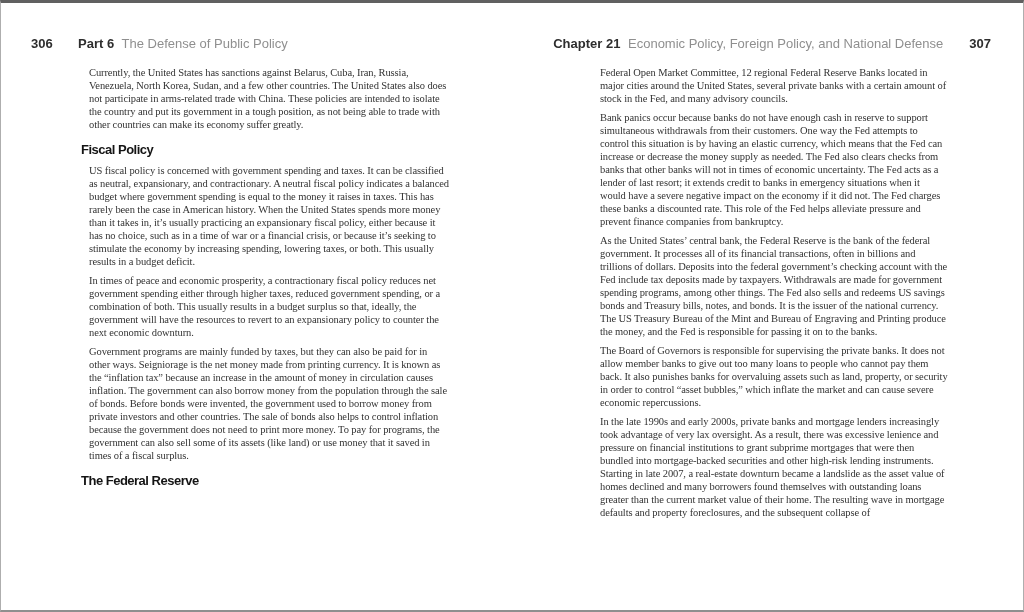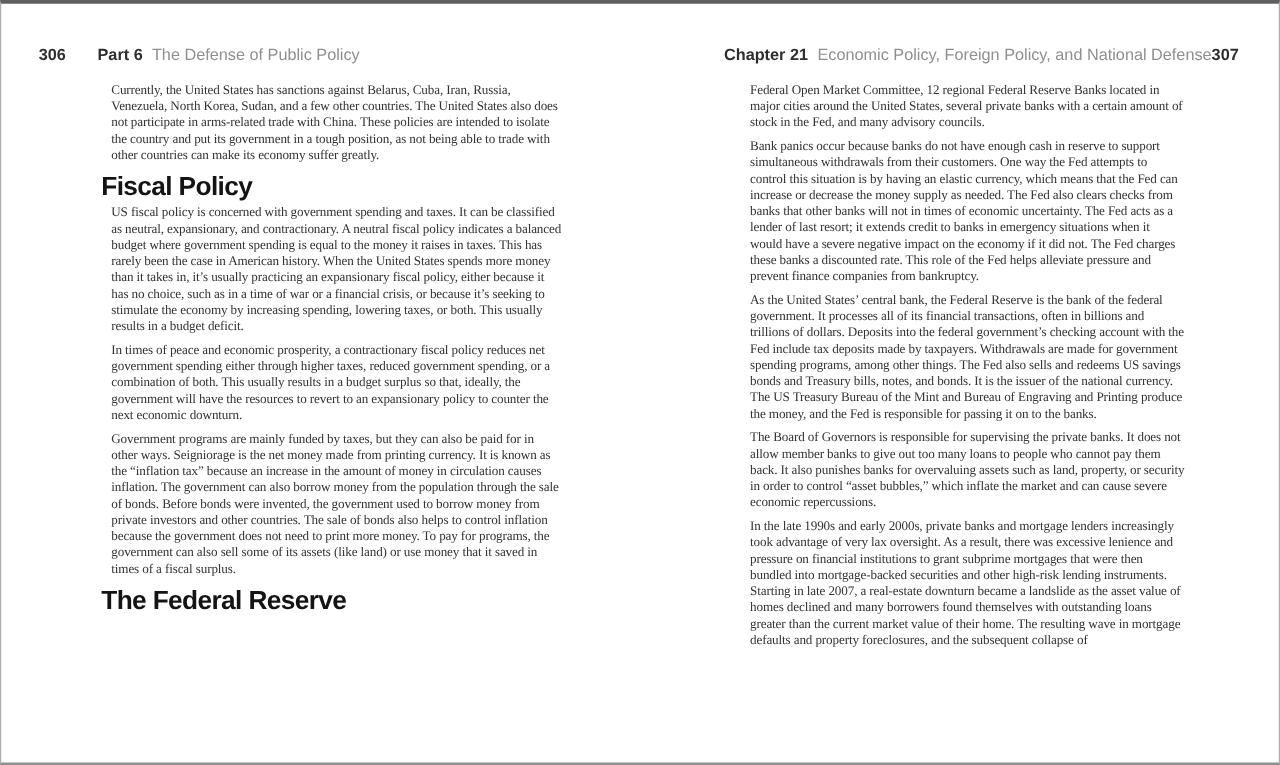--- a/index.html
+++ b/index.html
@@ -36,21 +36,21 @@
   .right-header {
     left: 600px;
     width: 390px;
     justify-content: flex-end;
   }
   .pagenum {
     font-weight: 700;
     color: #2e2e2e;
   }
   .left-header .pagenum { width: 47px; }
-  .right-header .pagenum { }
+  .right-header .pagenum { margin-left: 26px; }
   .header-label {
     font-weight: 700;
     color: #2e2e2e;
     margin-right: 4px;
   }
   .header-title {
     font-weight: 400;
     color: #8f8f8f;
   }
 
@@ -66,21 +66,21 @@
     margin: 0 0 6px 0;
     font-size: 10.5px;
     line-height: 13px;
     letter-spacing: -0.1px;
     color: #333333;
     text-align: left;
   }
   .text-column h2.heading {
     font-family: "Liberation Sans", sans-serif;
     font-weight: 700;
-    font-size: 21px;
+    font-size: 13px;
     line-height: 19px;
     letter-spacing: -0.5px;
     color: #141414;
     margin: 9px 0 5px -8px;
   }
 </style>
 </head>
 <body>
 
 <div class="spread">

